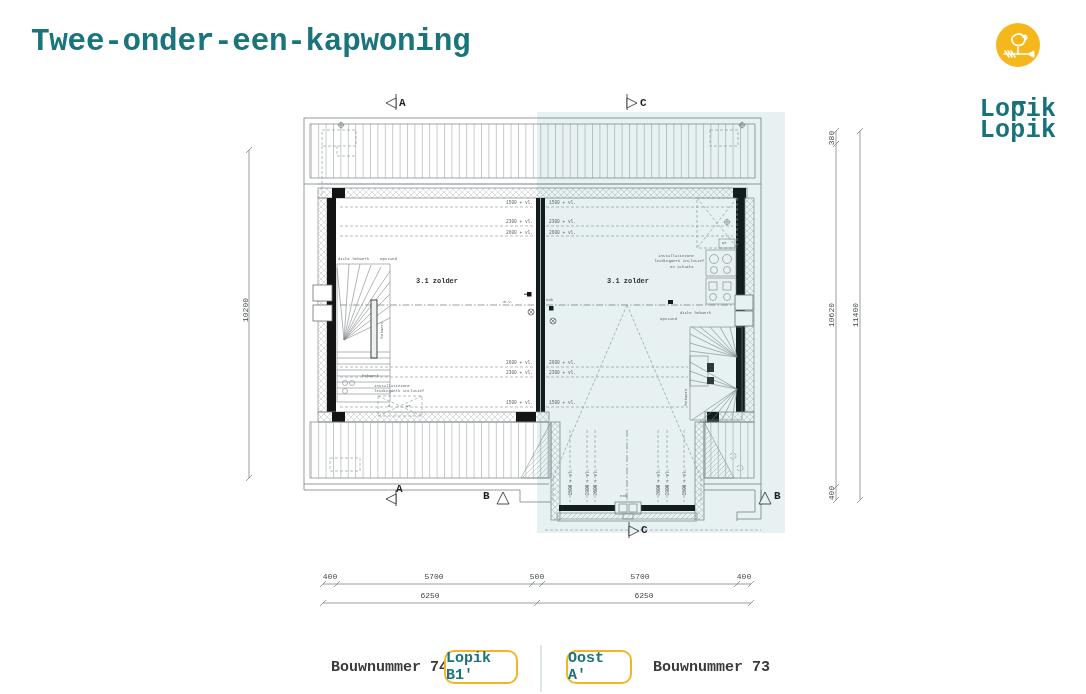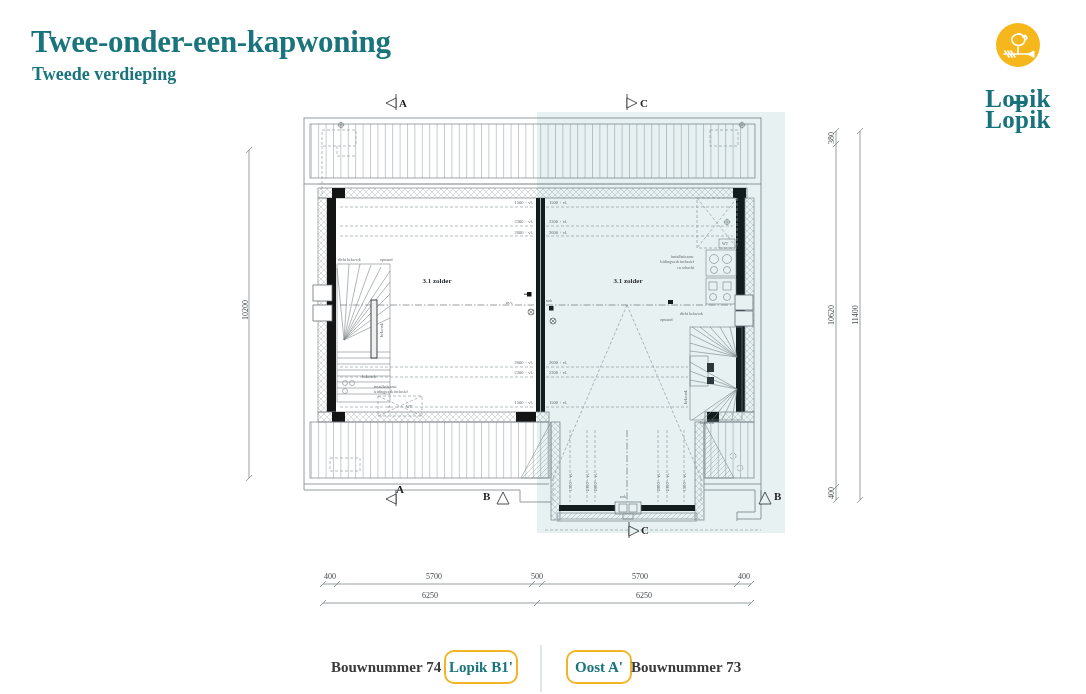--- a/index.html
+++ b/index.html
@@ -1,23 +1,23 @@
 <!DOCTYPE html>
 <html><head>
 <meta charset="utf-8">
 <style>
   html,body{margin:0;padding:0;background:#fff;}
   .page{position:relative;width:1086px;height:694px;background:#ffffff;overflow:hidden;
-        font-family:Liberation Serif, serif;}
+        font-family:Liberation Mono, monospace;}
   
   .title{position:absolute;left:31px;top:24px;font-size:31px;font-weight:800;color:#1a747c;letter-spacing:-0.3px;}
   .subtitle{position:absolute;left:32px;top:64px;font-size:18px;font-weight:700;color:#1a747c;}
   
   .logo{position:absolute;left:968px;top:14px;width:100px;text-align:center;}
-  .logo-text{margin-top:8px;font-size:25px;line-height:21px;font-weight:700;color:#17727b;letter-spacing:0.3px;}
+  .logo-text{margin-top:18px;font-size:25px;line-height:21px;font-weight:700;color:#17727b;letter-spacing:0.3px;}
   .logo-bar{position:absolute;left:44px;top:87px;width:14px;height:2.5px;background:#17727b;border-radius:2px;}
   
   .plan-svg{position:absolute;left:0;top:0;width:1086px;height:694px;}
   .highlight{position:absolute;left:537px;top:112px;width:248px;height:421px;pointer-events:none;}
   .room{position:absolute;font-size:7px;font-weight:600;color:#2e3234;white-space:nowrap;transform:translateX(-50%);}
   .lvl{position:absolute;font-size:4.5px;color:#5f6568;line-height:1;white-space:nowrap;}
   .lvl.ra{width:31px;text-align:right;}
   .lvlrot{position:absolute;font-size:4.5px;color:#5f6568;line-height:1;white-space:nowrap;
           transform:translate(-50%,-50%) rotate(-90deg);}
   .ann{position:absolute;font-size:4px;color:#5f6568;line-height:1.35;white-space:nowrap;}
@@ -35,21 +35,20 @@
   .divider{position:absolute;left:540px;top:645px;width:1.5px;height:47px;background:#dfe6e8;}
   .note{position:absolute;right:32px;top:650px;text-align:right;font-size:13px;font-weight:600;
         color:#7cb5bf;line-height:1.55;}
 </style>
 </head>
 <body>
 
 <div class="page">
 
   <div class="title">Twee-onder-een-kapwoning</div>
-  <div class="subtitle">Tweede verdieping</div>
 
   <div class="logo">
     <svg width="100" height="62" viewBox="0 0 100 62">
       <circle cx="50" cy="31" r="22" fill="#f6b71d"></circle>
       <g stroke="#ffffff" stroke-width="1.6" fill="none" stroke-linecap="round">
         <path d="M36,40 H60"></path>
         <path d="M37,37 l4,6 M40,37 l4,6 M43,37 l4,6"></path>
         <path d="M60,40 l6,-3 v6 z" fill="#ffffff" stroke-width="1"></path>
         <path d="M50,40 V33"></path>
         <path d="M46,30 q-5,-6 1,-9 q6,-3 9,2 q2,4 -1,7 q-4,3 -9,0 z"></path>
@@ -306,15 +305,15 @@
   <div class="dim" style="left:537px;top:572px;">500</div>
   <div class="dim" style="left:640px;top:572px;">5700</div>
   <div class="dim" style="left:744px;top:572px;">400</div>
   <div class="dim" style="left:430px;top:591px;">6250</div>
   <div class="dim" style="left:644px;top:591px;">6250</div>
 
   <div class="f-label" style="left:331px;top:659px;">Bouwnummer 74</div>
   <div class="type-box" style="left:444px;top:650px;width:70px;">Lopik B1'</div>
   <div class="divider"></div>
   <div class="type-box" style="left:566px;top:650px;width:62px;">Oost A'</div>
-  <div class="f-label" style="left:631px;top:659px;text-align:center;">Bouwnummer 73</div>
+  <div class="f-label" style="left:653px;top:659px;text-align:center;">Bouwnummer 73</div>
 
 </div>
 
 </body></html>

